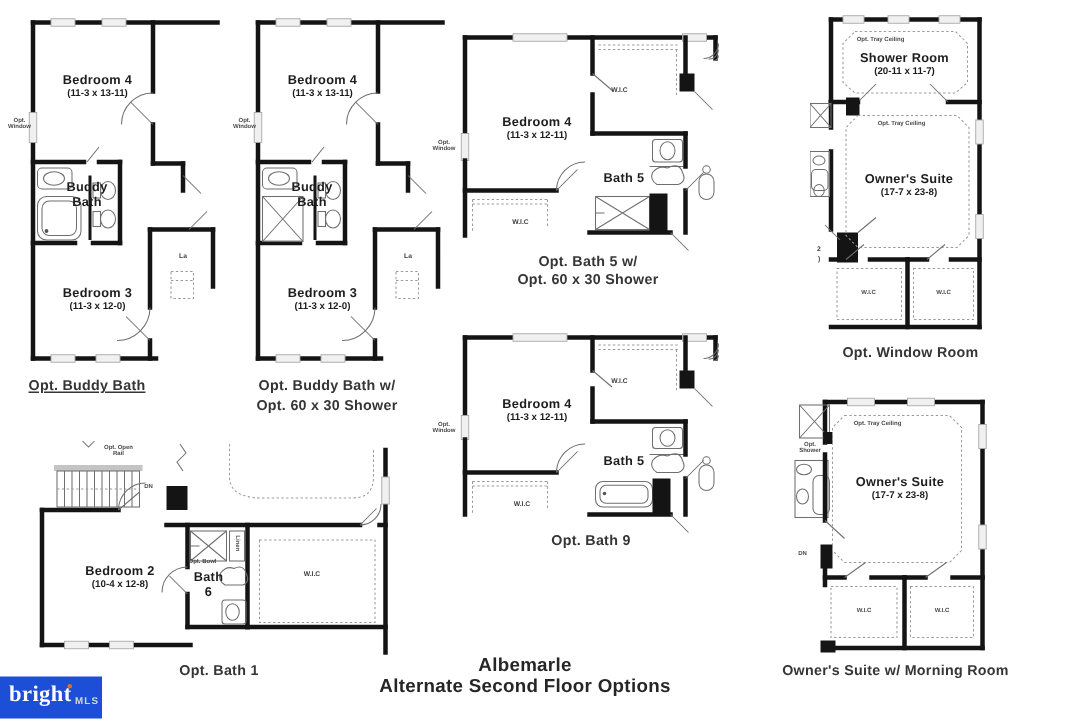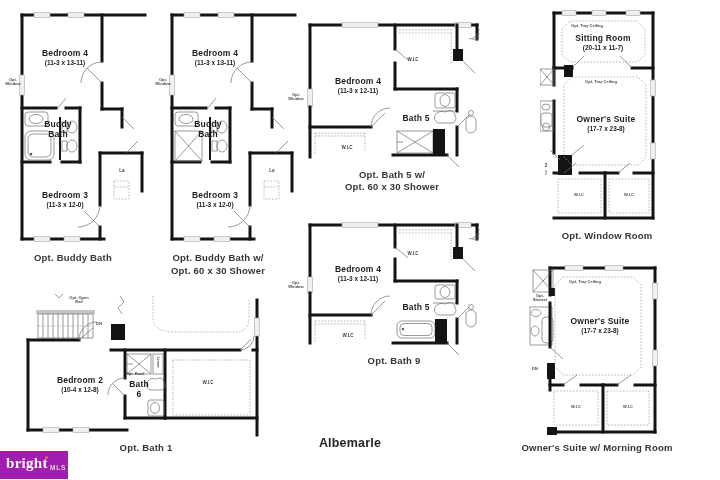--- a/index.html
+++ b/index.html
@@ -9,21 +9,21 @@
   .plan svg{position:absolute;left:0;top:0;display:block;}
   .lbl{position:absolute;transform:translateX(-50%);text-align:center;font-weight:700;color:#1d1d1d;white-space:nowrap;line-height:1.12;}
   .room{font-size:8.5px;letter-spacing:.2px;}
   .dims{font-size:6.5px;}
   .cap{font-size:9.5px;color:#353535;letter-spacing:.2px;}
   .tiny{font-size:4.5px;color:#3c3c3c;}
   .micro{font-size:4px;color:#4a4a4a;}
   .wrap{white-space:normal;}
   .vert{transform:translateX(-50%) rotate(90deg);}
   .title-line{position:absolute;left:350px;transform:translateX(-50%);font-weight:700;color:#262626;font-size:12.5px;letter-spacing:.2px;white-space:nowrap;}
-  .logo{position:absolute;left:0;top:451px;width:68px;height:28px;background:#a21caf;}
+  .logo{position:absolute;left:0;top:451px;width:68px;height:28px;background:#1d4ed8;}
   .logo .brand{position:absolute;left:6px;top:4px;font-family:"Liberation Serif",serif;font-weight:700;font-size:15px;color:#ffffff;letter-spacing:.3px;}
   .logo .dot{position:absolute;left:45px;top:5px;width:3px;height:3px;border-radius:50%;background:#d96b3f;}
   .logo .suffix{position:absolute;left:50px;top:13px;font-size:6.5px;color:#d6d6d6;letter-spacing:.8px;font-weight:700;}
   
   svg .w{stroke:#141414;stroke-width:3;fill:none;stroke-linecap:square;}
   svg .w2{stroke:#141414;stroke-width:2;fill:none;}
   svg .t{stroke:#6f6f6f;stroke-width:.7;fill:none;}
   svg .d{stroke:#9a9a9a;stroke-width:.7;fill:none;stroke-dasharray:1.6 1.6;}
   svg .win{fill:#f0f0f0;stroke:#a8a8a8;stroke-width:.6;}
   svg .blk{fill:#141414;stroke:none;}
@@ -77,21 +77,21 @@
       <rect class="d" x="104" y="176" width="15" height="18"></rect>
         <path class="d" d="M104 182 H119"></path>
     </svg>
     <div class="lbl room" style="left:55px;top:44px;">Bedroom 4</div>
     <div class="lbl dims" style="left:55px;top:54px;">(11-3 x 13-11)</div>
     <div class="lbl room wrap" style="left:48px;top:115px;width:36px;">Buddy Bath</div>
     <div class="lbl room" style="left:55px;top:186px;">Bedroom 3</div>
     <div class="lbl dims" style="left:55px;top:196px;">(11-3 x 12-0)</div>
     <div class="lbl micro wrap" style="left:3px;top:73px;width:22px;">Opt. Window</div>
     <div class="lbl tiny" style="left:112px;top:163px;">La</div>
-    <div class="lbl cap" style="left:63px;top:248px;">Opt. Buddy Bath</div>
+    <div class="lbl cap" style="left:48px;top:248px;text-decoration:underline;">Opt. Buddy Bath</div>
   </div>
 
   <div class="plan" style="left:160px;top:5px;width:140px;height:285px;">
     <svg width="140" height="285" viewBox="0 0 140 285">
       <path class="w" d="M12 10 H135"></path>
       <path class="w" d="M12 10 V234"></path>
       <path class="w" d="M12 234 H94"></path>
       <path class="w" d="M92 10 V56"></path>
       <path class="w" d="M92 78 V104"></path>
       <path class="w" d="M92 104 H112"></path>
@@ -221,21 +221,21 @@
       <path class="w" d="M14 168 H24"></path>
         <path class="w" d="M40 168 H65"></path>
         <path class="t" d="M24 168 L36 158"></path>
       <path class="w" d="M65 168 H78"></path>
         <path class="w" d="M94 168 H113"></path>
         <path class="t" d="M78 168 L90 158"></path>
       <rect class="d" x="18" y="174" width="43" height="34"></rect>
         <rect class="d" x="69" y="174" width="40" height="34"></rect>
     </svg>
     <div class="lbl micro" style="left:47px;top:19px;">Opt. Tray Ceiling</div>
-    <div class="lbl room" style="left:63px;top:29px;">Sitting Room</div>
+    <div class="lbl room" style="left:63px;top:29px;">Shower Room</div>
     <div class="lbl dims" style="left:63px;top:39px;">(20-11 x 11-7)</div>
     <div class="lbl micro" style="left:61px;top:75px;">Opt. Tray Ceiling</div>
     <div class="lbl room" style="left:66px;top:110px;">Owner's Suite</div>
     <div class="lbl dims" style="left:66px;top:120px;">(17-7 x 23-8)</div>
     <div class="lbl micro" style="left:39px;top:188px;">W.I.C</div>
     <div class="lbl micro" style="left:89px;top:188px;">W.I.C</div>
     <div class="lbl tiny" style="left:6px;top:158px;">2</div>
     <div class="lbl tiny" style="left:6px;top:165px;">)</div>
     <div class="lbl cap" style="left:67px;top:226px;">Opt. Window Room</div>
   </div>
@@ -374,20 +374,21 @@
     <div class="lbl room" style="left:75px;top:62px;">Owner's Suite</div>
     <div class="lbl dims" style="left:75px;top:72px;">(17-7 x 23-8)</div>
     <div class="lbl micro wrap" style="left:15px;top:39px;width:20px;">Opt. Shower</div>
     <div class="lbl micro" style="left:10px;top:112px;">DN</div>
     <div class="lbl micro" style="left:51px;top:150px;">W.I.C</div>
     <div class="lbl micro" style="left:103px;top:150px;">W.I.C</div>
     <div class="lbl cap" style="left:72px;top:188px;">Owner's Suite w/ Morning Room</div>
   </div>
 
   <div class="title-line" style="top:436px;">Albemarle</div>
+  <div class="title-line" style="top:450px;">Alternate Second Floor Options</div>
 
   <div class="logo">
     <span class="brand">bright</span>
     <span class="dot"></span>
     <span class="suffix">MLS</span>
   </div>
 
 </div>
 
 </body></html>

